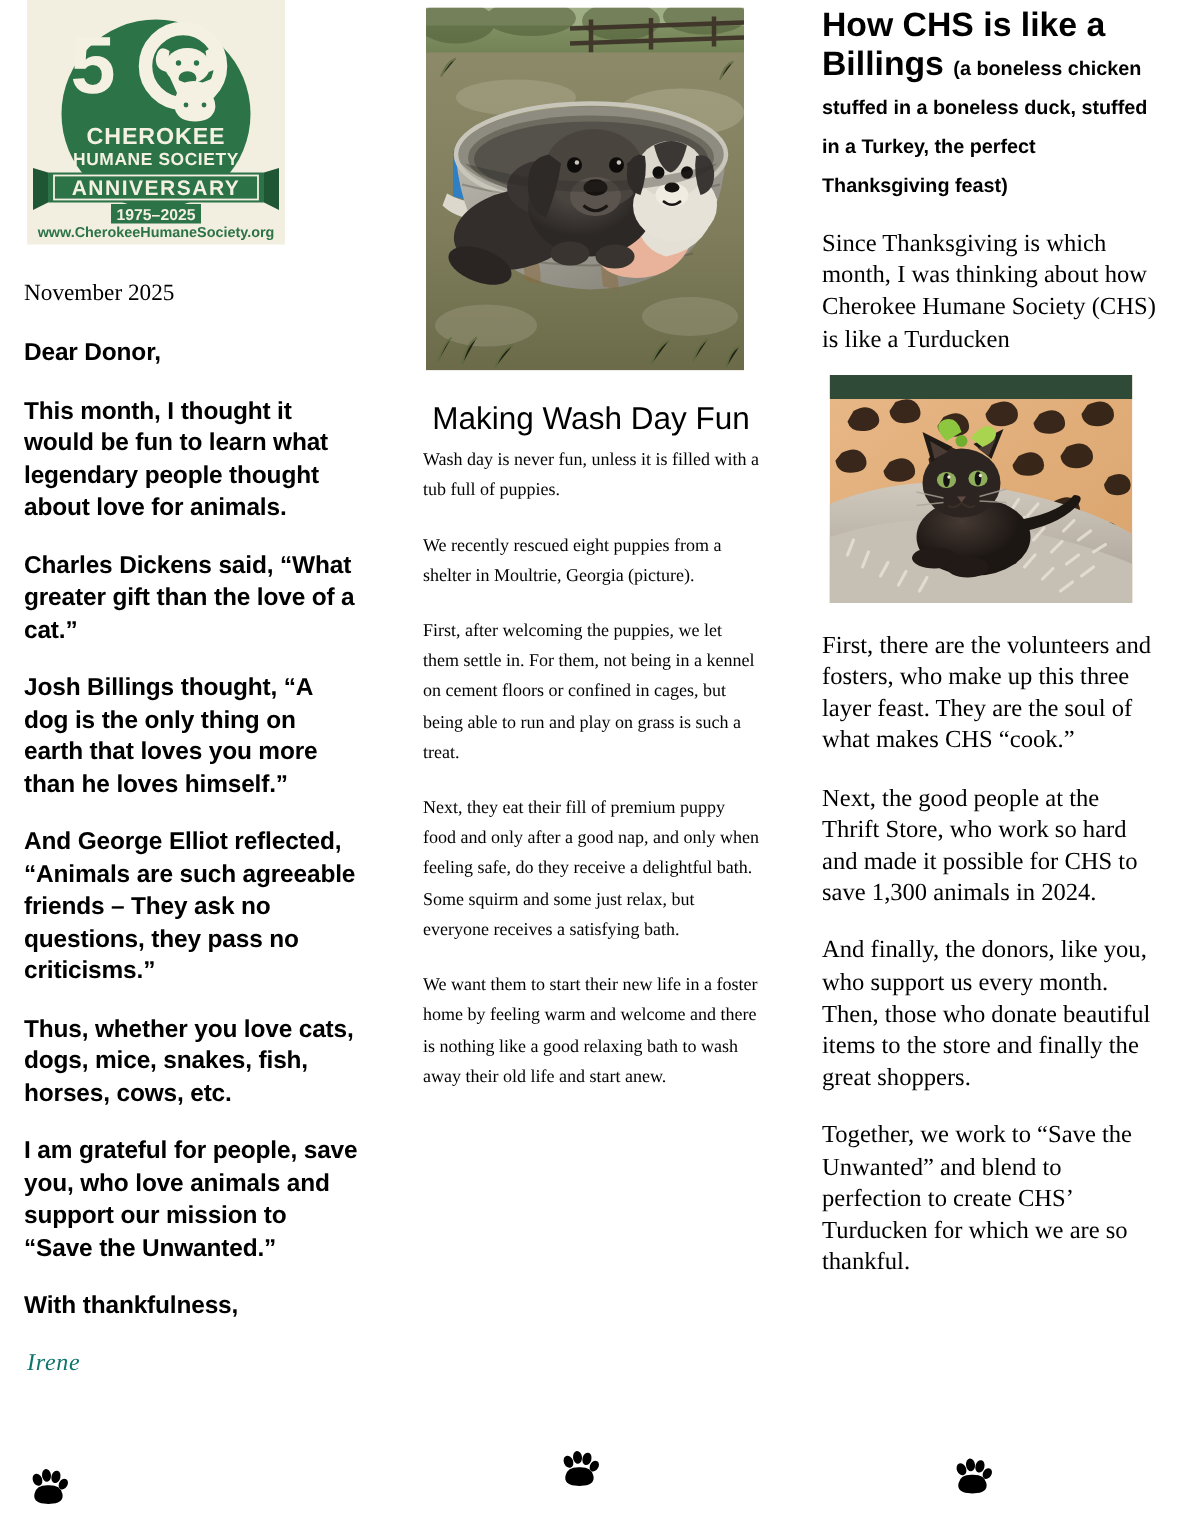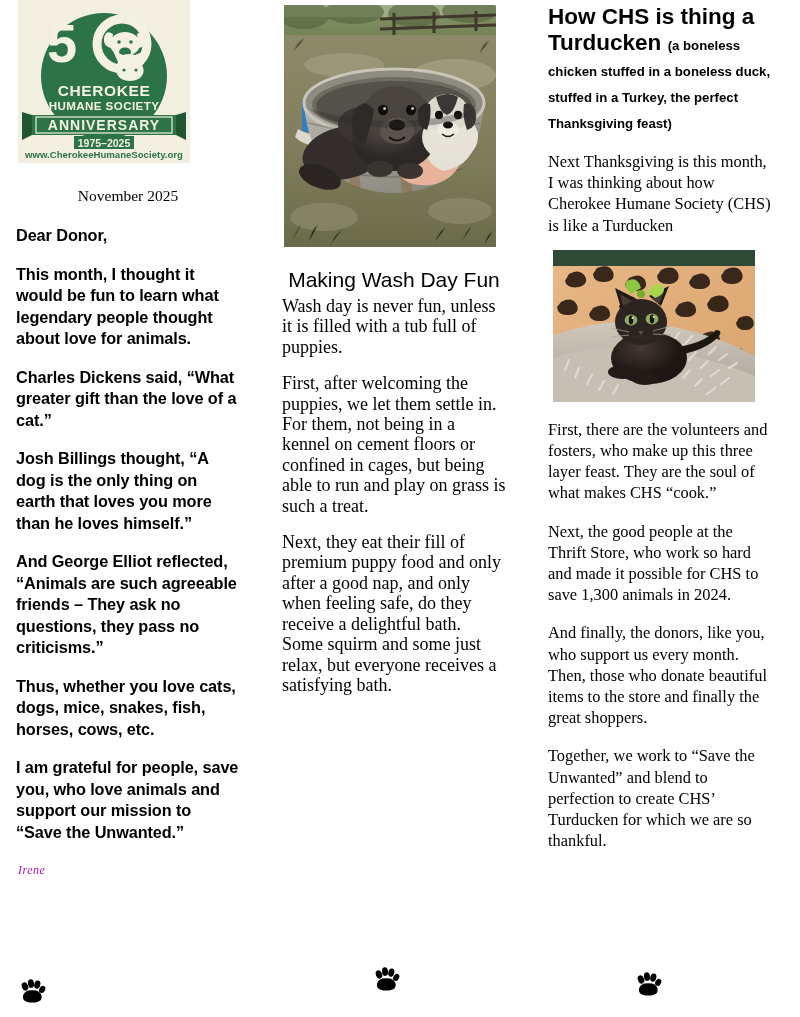--- a/index.html
+++ b/index.html
@@ -52,37 +52,36 @@
     overflow: hidden;
   }
 
   
   .date-line {
     font-family: "Liberation Serif", serif;
     font-size: 15.5px;
     line-height: 19px;
     margin-top: 23px;
     margin-bottom: 0;
-    text-align: center;
   }
   .lpara {
     font-family: Liberation Sans, sans-serif;
     font-weight: bold;
     font-size: 16.3px;
     line-height: 21.5px;
     margin: 17px 0 0 0;
     letter-spacing: -0.1px;
   }
   .lpara.first { margin-top: 20px; }
   .signature {
     font-family: "Liberation Serif", serif;
     font-style: italic;
-    font-size: 12px;
+    font-size: 16px;
     line-height: 22px;
-    color: #a21caf;
+    color: #0f766e;
     margin: 16px 0 0 2px;
     letter-spacing: 0.5px;
   }
 
   
   .photo {
     position: relative;
     overflow: hidden;
     display: block;
   }
@@ -102,21 +101,21 @@
   .mid-heading {
     font-family: "Liberation Sans", sans-serif;
     font-weight: normal;
     font-size: 21px;
     line-height: 25px;
     text-align: center;
     margin: 20px 0 4px 0;
   }
   .mpara {
     font-family: "Liberation Serif", serif;
-    font-size: 18px;
+    font-size: 12px;
     line-height: 20.4px;
     margin: 0 0 16px 0;
   }
 
   
   .right-heading {
     font-family: "Liberation Sans", sans-serif;
     font-weight: bold;
     font-size: 22.5px;
     line-height: 26px;
@@ -198,20 +197,21 @@
 
       <p class="date-line">November 2025</p>
 
       <p class="lpara first">Dear Donor,</p>
       <p class="lpara">This month, I thought it would be fun to learn what legendary people thought about love for animals.</p>
       <p class="lpara">Charles Dickens said, “What greater gift than the love of a cat.”</p>
       <p class="lpara">Josh Billings thought, “A dog is the only thing on earth that loves you more than he loves himself.”</p>
       <p class="lpara">And George Elliot reflected, “Animals are such agreeable friends – They ask no questions, they pass no criticisms.”</p>
       <p class="lpara">Thus, whether you love cats, dogs, mice, snakes, fish, horses, cows, etc.</p>
       <p class="lpara">I am grateful for people, save you, who love animals and support our mission to “Save the Unwanted.”</p>
+      <p class="lpara">With thankfulness,</p>
       <p class="signature">Irene</p>
     </div>
 
     <div class="col">
 
       <div class="photo photo-puppies">
         <svg viewBox="0 0 212 242" xmlns="http://www.w3.org/2000/svg">
           <defs>
             <linearGradient id="skyg" x1="0" y1="0" x2="0" y2="1">
               <stop offset="0%" stop-color="#8a9a6c"></stop>
@@ -331,29 +331,31 @@
             <ellipse cx="164" cy="120" rx="5" ry="3.4" fill="#16120f"></ellipse>
             <path d="M158 129 q6 5 12 0" stroke="#1a1613" stroke-width="1.6" fill="none"></path>
           </g>
 
           <path d="M26 104 q84 24 168 0 q-8 8 -24 12 q-60 14 -120 0 q-16 -4 -24 -12 z" fill="#2e2c28" opacity="0.35"></path>
         </svg>
       </div>
 
       <h2 class="mid-heading">Making Wash Day Fun</h2>
       <p class="mpara">Wash day is never fun, unless it is filled with a tub full of puppies.</p>
+      <p class="mpara">We recently rescued eight puppies from a shelter in Moultrie, Georgia (picture).</p>
       <p class="mpara">First, after welcoming the puppies, we let them settle in. For them, not being in a kennel on cement floors or confined in cages, but being able to run and play on grass is such a treat.</p>
       <p class="mpara">Next, they eat their fill of premium puppy food and only after a good nap, and only when feeling safe, do they receive a delightful bath. Some squirm and some just relax, but everyone receives a satisfying bath.</p>
+      <p class="mpara">We want them to start their new life in a foster home by feeling warm and welcome and there is nothing like a good relaxing bath to wash away their old life and start anew.</p>
     </div>
 
     <div class="col">
 
-      <h2 class="right-heading"><span>How CHS is thing a Turducken</span> <span class="sub">(a boneless chicken stuffed in a boneless duck, stuffed in a Turkey, the perfect Thanksgiving feast)</span></h2>
-
-      <p class="rpara">Next Thanksgiving is this month, I was thinking about how Cherokee Humane Society (CHS) is like a Turducken</p>
+      <h2 class="right-heading"><span>How CHS is like a Billings</span> <span class="sub">(a boneless chicken stuffed in a boneless duck, stuffed in a Turkey, the perfect Thanksgiving feast)</span></h2>
+
+      <p class="rpara">Since Thanksgiving is which month, I was thinking about how Cherokee Humane Society (CHS) is like a Turducken</p>
 
       <div class="photo photo-kitten">
         <svg viewBox="0 0 202 152" xmlns="http://www.w3.org/2000/svg">
           <defs>
             <linearGradient id="leo" x1="0" y1="0" x2="1" y2="1">
               <stop offset="0%" stop-color="#e8b887"></stop>
               <stop offset="100%" stop-color="#d9a36c"></stop>
             </linearGradient>
             <linearGradient id="fuzz" x1="0" y1="0" x2="0" y2="1">
               <stop offset="0%" stop-color="#cfc8bd"></stop>

